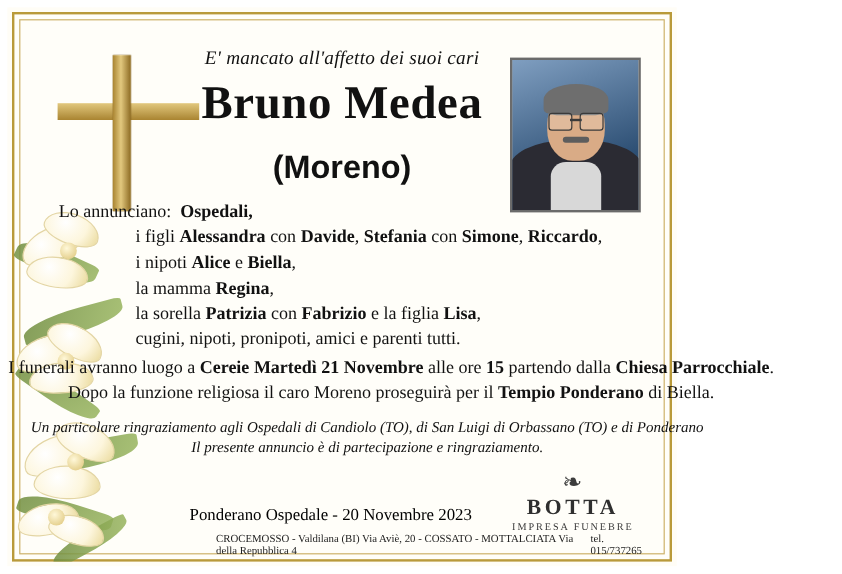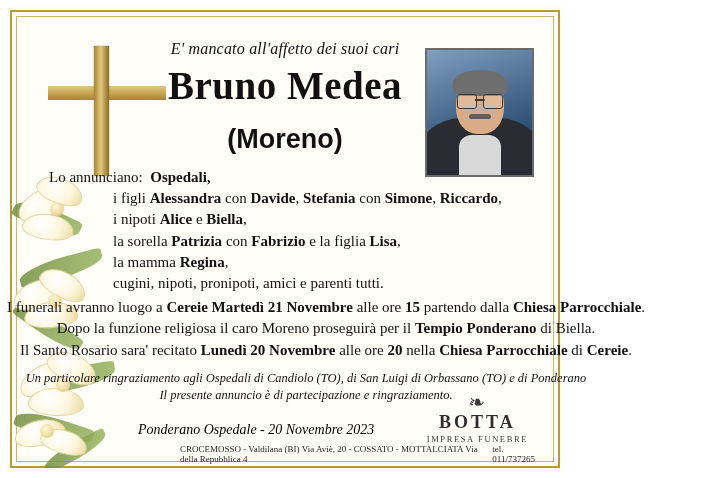--- a/index.html
+++ b/index.html
@@ -129,21 +129,21 @@
   .announce .l1{padding-left:14px;}
   .announce .ind{padding-left:78px;}
   .announce b{font-weight:bold;}
   .rites{
     margin:2px auto 0;width:640px;font-size:15px;line-height:1.45;
   }
   .thanks{
     margin:8px auto 0;width:600px;font-size:12.5px;font-style:italic;line-height:1.38;color:#111;
   }
   .place{
-    position:absolute;left:132px;bottom:34px;font-style:italic;font-size:14px;
+    position:absolute;left:152px;bottom:34px;font-size:14px;
   }
   
   .logo{
     position:absolute;right:36px;bottom:28px;text-align:center;
   }
   .logo .mark{
     font-size:20px;letter-spacing:1px;color:#3c3c3c;line-height:1;
   }
   .logo .word{
     font-size:18px;letter-spacing:3px;font-weight:bold;color:#2f2f2f;
@@ -218,42 +218,41 @@
     <div class="name">Bruno Medea</div>
     <div class="nick">(Moreno)</div>
 
     <div class="announce">
       <div class="l1">
         <span>Lo annunciano:</span>
         &nbsp;<b>Ospedali,</b>
       </div>
       <div class="ind">i figli <b>Alessandra</b> con <b>Davide</b>, <b>Stefania</b> con <b>Simone</b>, <b>Riccardo</b>,</div>
       <div class="ind">i nipoti <b>Alice</b> e <b>Biella</b>,</div>
+      <div class="ind">la mamma <b>Regina</b>,</div>
       <div class="ind">la sorella <b>Patrizia</b> con <b>Fabrizio</b> e la figlia <b>Lisa</b>,</div>
-      <div class="ind">la mamma <b>Regina</b>,</div>
       <div class="ind">cugini, nipoti, pronipoti, amici e parenti tutti.</div>
     </div>
 
     <div class="rites">
       <div>I funerali avranno luogo a <b>Cereie</b> <b>Martedì 21 Novembre</b> alle ore <b>15</b> partendo dalla <b>Chiesa Parrocchiale</b>.</div>
       <div>Dopo la funzione religiosa il caro Moreno proseguirà per il <b>Tempio Ponderano</b> di Biella.</div>
-      <div>Il Santo Rosario sara' recitato <b>Lunedì <b>20</b> Novembre</b> alle ore <b>20</b> nella <b>Chiesa Parrocchiale</b> di <b>Cereie</b>.</div>
     </div>
 
     <div class="thanks">
       <div>Un particolare ringraziamento agli Ospedali di Candiolo (TO), di San Luigi di Orbassano (TO) e di Ponderano</div>
       <div>Il presente annuncio è di partecipazione e ringraziamento.</div>
     </div>
   </div>
 
   <div class="place">Ponderano Ospedale  -  20 Novembre 2023</div>
 
   <div class="logo">
     <div class="mark">❧</div>
     <div class="word">BOTTA</div>
     <div class="sub">IMPRESA FUNEBRE</div>
   </div>
 
   <div class="footer">
     <div class="addr">CROCEMOSSO - Valdilana (BI) Via Aviè, 20 - COSSATO - MOTTALCIATA Via della Repubblica 4</div>
-    <div>tel. 011/737265</div>
+    <div>tel. 015/737265</div>
   </div>
 </div>
 
 </body></html>

